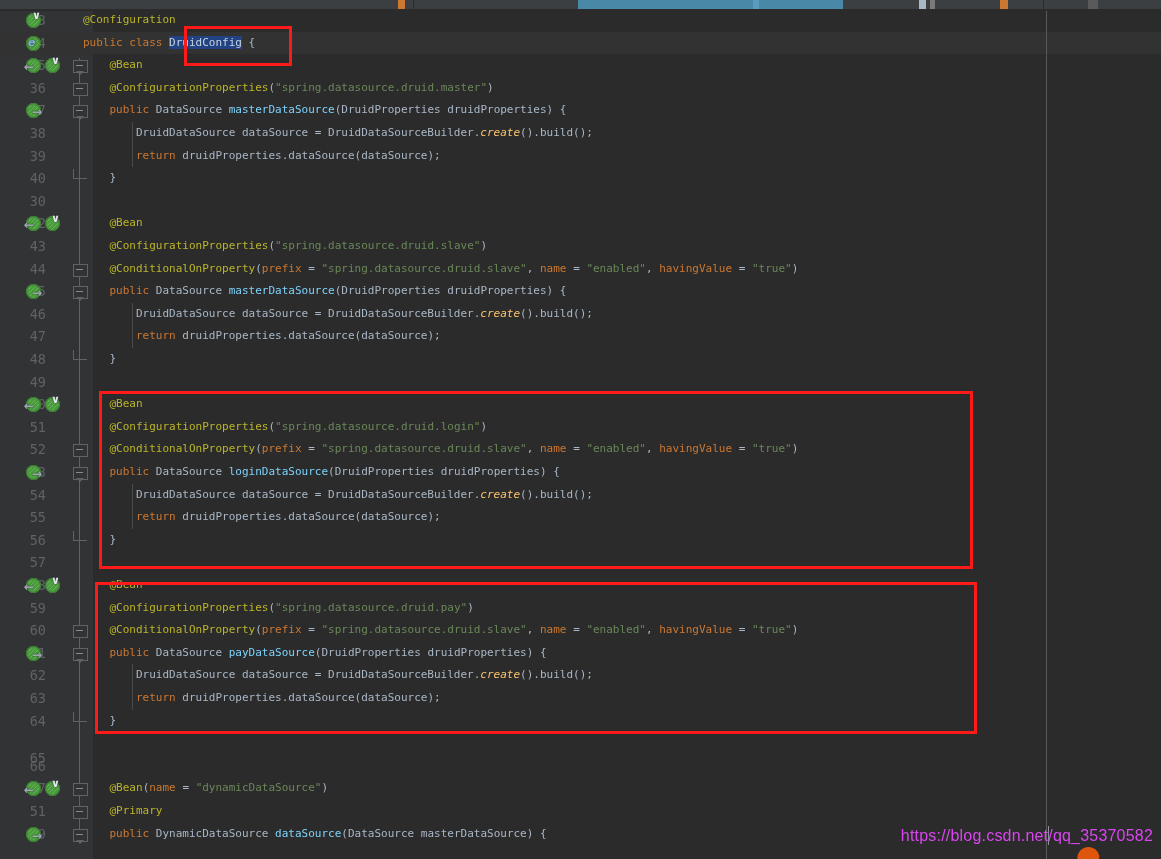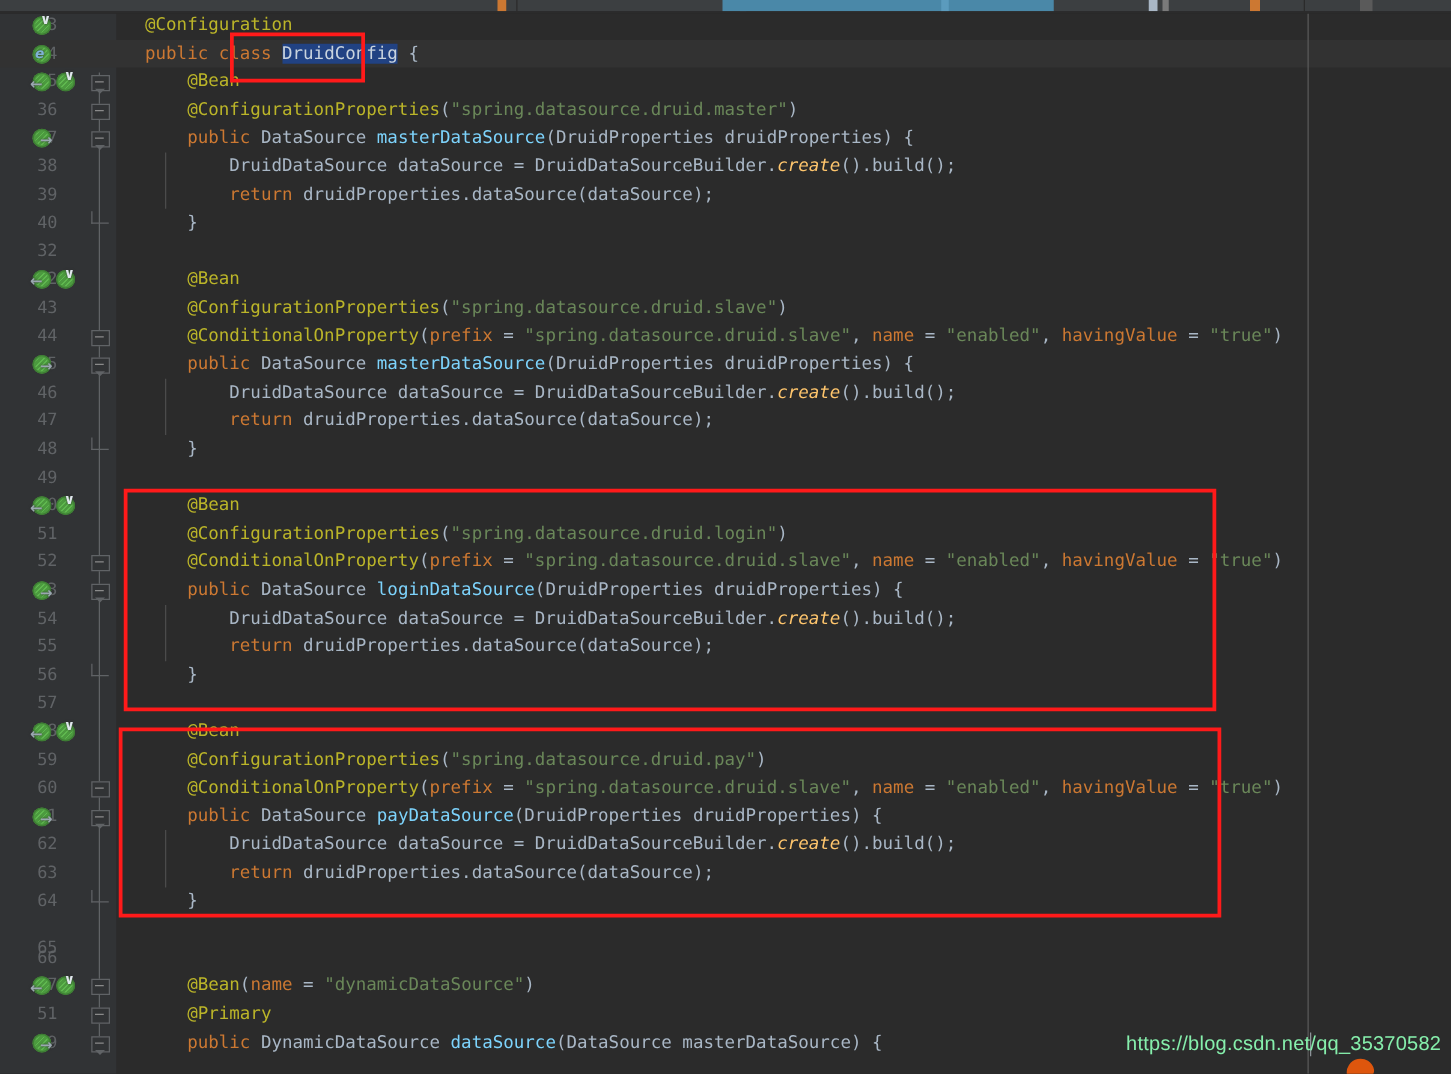--- a/index.html
+++ b/index.html
@@ -34,22 +34,22 @@
   
   .row{position:absolute;left:0;width:1161px;height:22.6px;}
   .row.caret{background:#323232;}
 
   .lnum{
     position:absolute;left:0;width:46px;text-align:right;
     color:#606366;font-size:13.5px;line-height:22.6px;
     font-family:"DejaVu Sans Mono","Liberation Mono",monospace;
   }
   .code{
-    position:absolute;left:116px;top:0;height:22.6px;
-    white-space:pre;color:#a9b7c6;font-size:14px;line-height:22.6px;
+    position:absolute;left:83px;top:0;height:22.6px;
+    white-space:pre;color:#a9b7c6;font-size:11px;line-height:22.6px;
     font-family:"DejaVu Sans Mono","Liberation Mono",monospace;
   }
 
   
   .kw{color:#cc7832;text-align:center;}
   .ann{color:#bbb529;}
   .str{color:#6a8759;}
   .mth{color:#7dd3fc;}
   .mthi{color:#ffc66d;font-style:italic;}
   .id{color:#a9b7c6;}
@@ -99,21 +99,21 @@
 
   
   .indent-guide{position:absolute;width:1px;background:#4b4b4b;}
 
   
   .redbox{position:absolute;border:3px solid #ff1a1a;box-sizing:border-box;pointer-events:none;}
 
   
   #watermark{
     position:absolute;right:8px;bottom:14px;
-    color:#86efac;font-size:16px;
+    color:#d946ef;font-size:16px;
     font-family:"Liberation Sans","DejaVu Sans",sans-serif;
     letter-spacing:0.2px;
     margin-left:16px;
   }
   #wm-sep{position:absolute;right:112px;bottom:14px;width:1px;height:19px;background:#8d9399;}
   #wm-flame{
     position:absolute;right:62px;bottom:-6px;width:22px;height:18px;
     background:#e8590c;border-radius:50% 50% 45% 45%/60% 60% 40% 40%;
     transform:rotate(-12deg);opacity:.95;
   }
@@ -166,21 +166,21 @@
       </div>
       <div class="row" style="top: 133.6px;">
         <div class="lnum">39</div>
         <div class="code"><span class="id">        </span><span class="kw">return </span><span class="id">druidProperties.dataSource(dataSource)</span><span class="pm">;</span></div>
       </div>
       <div class="row" style="top: 156.2px;">
         <div class="lnum">40</div>
         <div class="code"><span class="id">    }</span></div>
       </div>
       <div class="row" style="top: 178.8px;">
-        <div class="lnum">32</div>
+        <div class="lnum">30</div>
         <div class="code"></div>
       </div>
       <div class="row" style="top: 201.4px;">
         <div class="lnum">42</div>
         <div class="code"><span class="id">    </span><span class="ann">@Bean</span></div>
       </div>
       <div class="row" style="top: 224px;">
         <div class="lnum">43</div>
         <div class="code"><span class="id">    </span><span class="ann">@ConfigurationProperties</span><span class="pm">(</span><span class="str">"spring.datasource.druid.slave"</span><span class="pm">)</span></div>
       </div>

